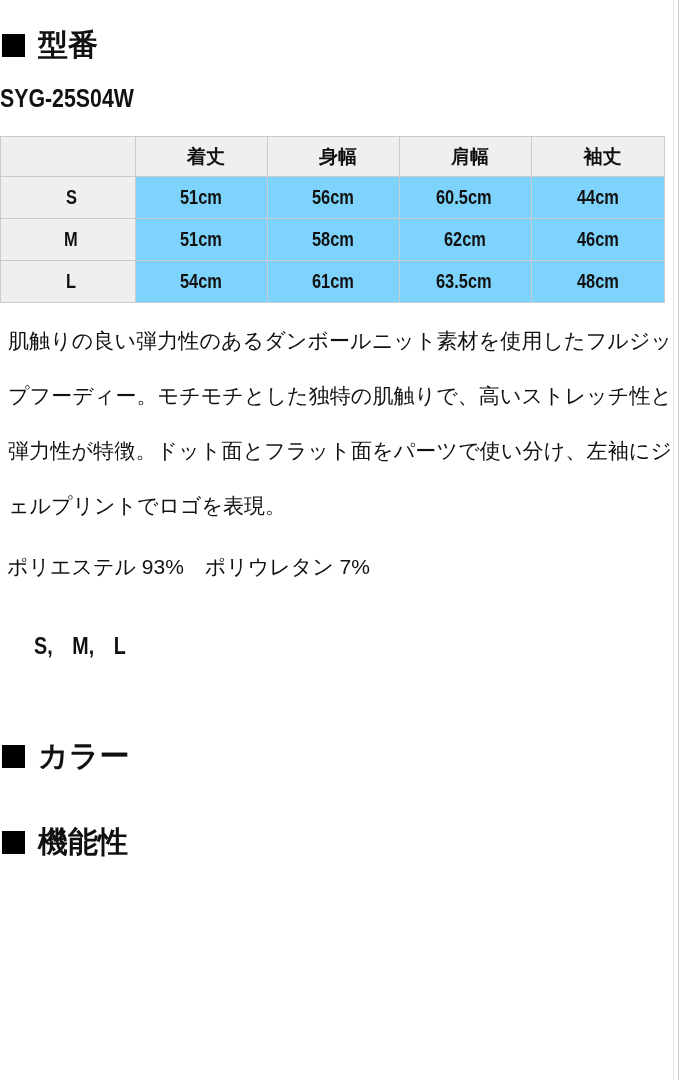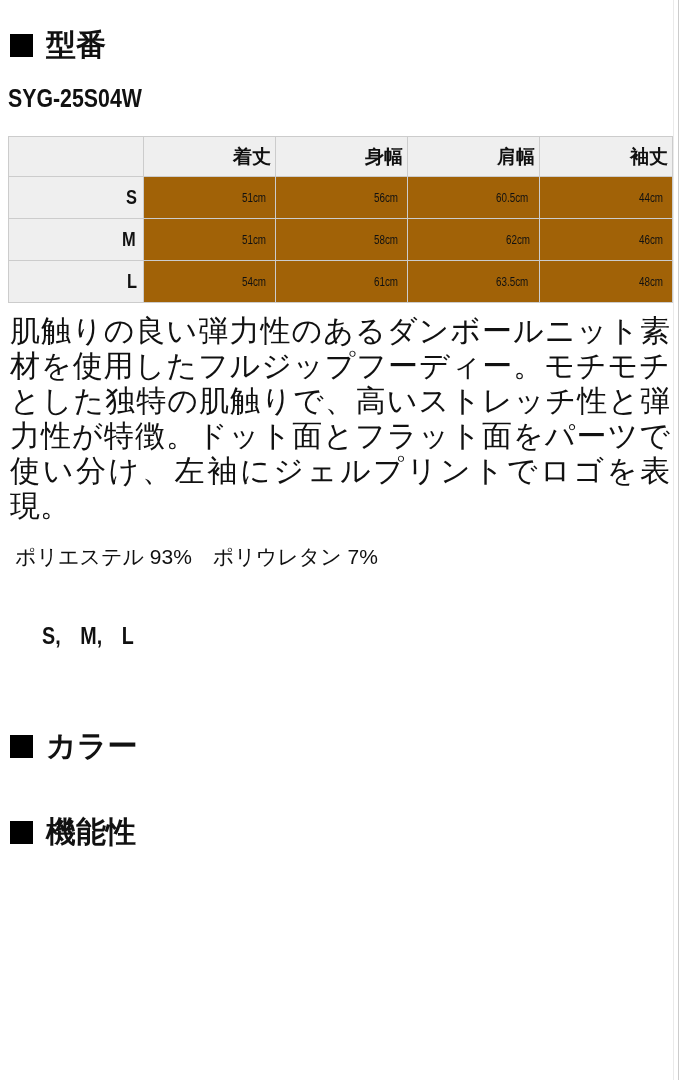--- a/index.html
+++ b/index.html
@@ -13,21 +13,21 @@
   html, body { margin: 0; padding: 0; }
   body {
     background: var(--page-bg, #fff);
     color: var(--text, #111);
     font-family: "Liberation Sans", "DejaVu Sans", sans-serif;
   }
   .page {
     position: relative;
     width: 680px;
     height: 1080px;
-    padding: 0 8px;
+    padding: 0 0;
     overflow: hidden;
     background: var(--page-bg, #fff);
   }
   .edge-line-outer {
     position: absolute; top: 0; right: 1px; width: 1px; height: 100%;
     background: var(--edge-line, #ccc);
   }
   .edge-line-inner {
     position: absolute; top: 0; right: 6px; width: 1px; height: 100%;
     background: #eaeaea;
@@ -47,38 +47,38 @@
 
   .model-value { margin: 20px 0 0; font-size: 26px; font-weight: 700; line-height: 30px; }
 
   .size-table {
     border-collapse: collapse; table-layout: fixed;
     width: 664px; margin-top: 23px;
   }
   .size-table th, .size-table td {
     border: 1px solid var(--table-border, #ccc);
     padding: 0 4px 0 13px;
-    text-align: right; vertical-align: middle; overflow: hidden;
+    text-align: center; vertical-align: middle; overflow: hidden;
   }
   .size-table thead th {
     height: 40px; background: var(--table-header-bg, #efefef);
     font-size: 19px; font-weight: 700;
   }
   .size-table tbody th {
     height: 42px; background: var(--table-header-bg, #efefef);
     font-size: 20px; font-weight: 700;
   }
   .size-table td {
-    height: 42px; background: #a16207;
-    font-size: 12px; font-weight: 400;
+    height: 42px; background: #7dd3fc;
+    font-size: 20px; font-weight: 700;
   }
 
   .description {
-    margin: 10px 2px 0;
-    font-size: 30px; line-height: 35px;
+    margin: 10px 8px 0;
+    font-size: 21px; line-height: 55px;
     text-align: justify;
   }
 
   .value-line { margin: 21px 7px 0; font-size: 21px; line-height: 26px; white-space: pre; }
   .latin-line { margin-top: 24px; font-size: 24px; font-weight: 700; line-height: 28px; }
 </style>
 </head>
 <body>
 
 <div class="page">

